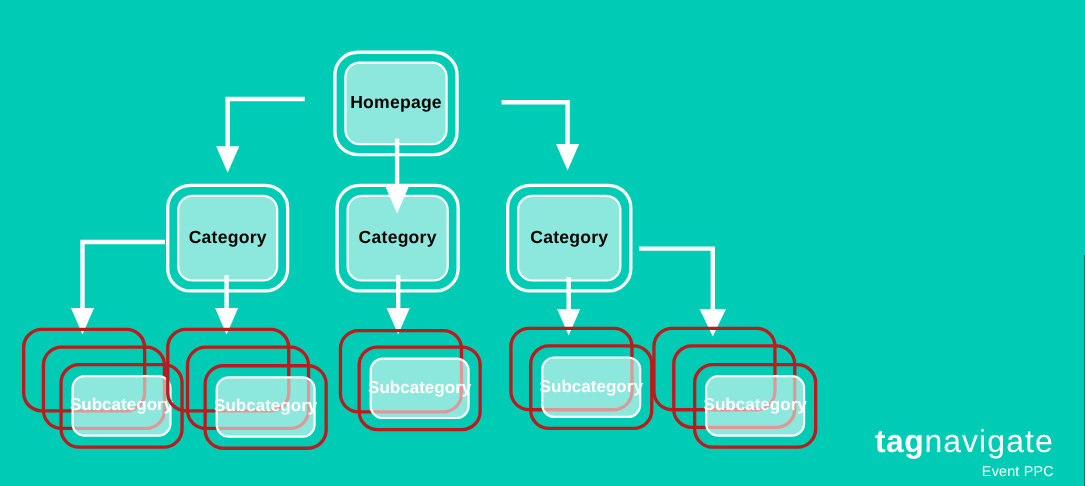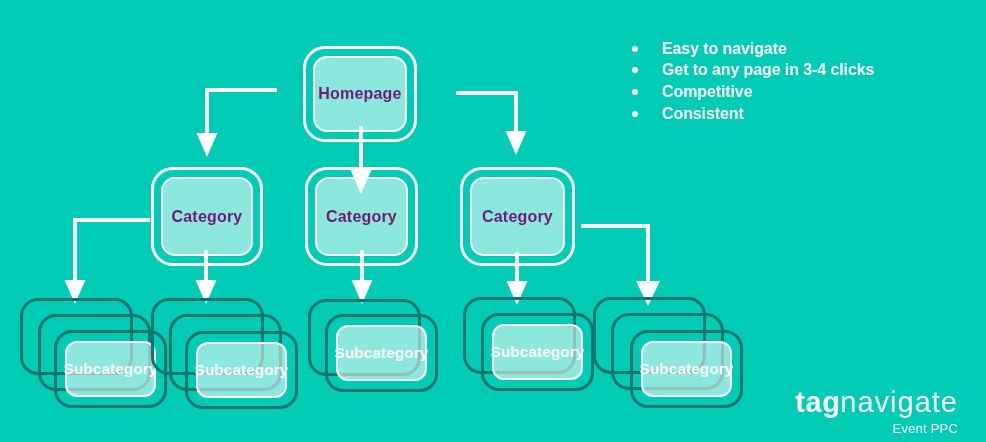--- a/index.html
+++ b/index.html
@@ -10,25 +10,25 @@
     -webkit-font-smoothing:antialiased;
   }
   svg.arrows{position:absolute;left:0;top:0;pointer-events:none;}
 
   
   .node{position:absolute;border:3px solid #fff;border-radius:22px;box-sizing:border-box;}
   .node .inner{
     position:absolute;inset:7px;background:rgba(255,255,255,.55);
     border:2.5px solid #fff;border-radius:14px;
     display:flex;align-items:center;justify-content:center;
-    color:#701a75;font-weight:bold;font-size:16px;letter-spacing:.2px;
+    color:#000000;font-weight:bold;font-size:16px;letter-spacing:.2px;
   }
 
   
-  .card{position:absolute;width:113px;height:77px;border:3px solid #0f766e;border-radius:18px;box-sizing:border-box;}
+  .card{position:absolute;width:113px;height:77px;border:3px solid #b91c1c;border-radius:18px;box-sizing:border-box;}
   .card.front{height:78px;}
   .card.front .inner{
     position:absolute;inset:8px;background:rgba(255,255,255,.55);
     border:2.5px solid #fff;border-radius:12px;
     display:flex;align-items:center;justify-content:center;
     color:#fff;font-weight:bold;font-size:15.5px;letter-spacing:0;
   }
 
   
   .bullets{position:absolute;left:632px;top:38px;color:#fff;}
@@ -106,37 +106,19 @@
   <div class="card front" style="left:481px;top:313px;">
     <div class="inner">Subcategory</div>
   </div>
 
   <div class="card" style="left:593px;top:297px;"></div>
   <div class="card" style="left:611px;top:313px;"></div>
   <div class="card front" style="left:630px;top:330px;">
     <div class="inner">Subcategory</div>
   </div>
 
-  <div class="bullets">
-    <div class="bullet-row">
-      <span class="bullet-dot"></span>
-      <span class="bullet-text">Easy to navigate</span>
-    </div>
-    <div class="bullet-row">
-      <span class="bullet-dot"></span>
-      <span class="bullet-text">Get to any page in 3-4 clicks</span>
-    </div>
-    <div class="bullet-row">
-      <span class="bullet-dot"></span>
-      <span class="bullet-text">Competitive</span>
-    </div>
-    <div class="bullet-row">
-      <span class="bullet-dot"></span>
-      <span class="bullet-text">Consistent</span>
-    </div>
-  </div>
 
   <div class="logo">
     <div class="word"><span class="b">tag</span><span class="l">navigate</span></div>
     <div class="sub">Event PPC</div>
   </div>
 
 </div>
 
 </body></html>

